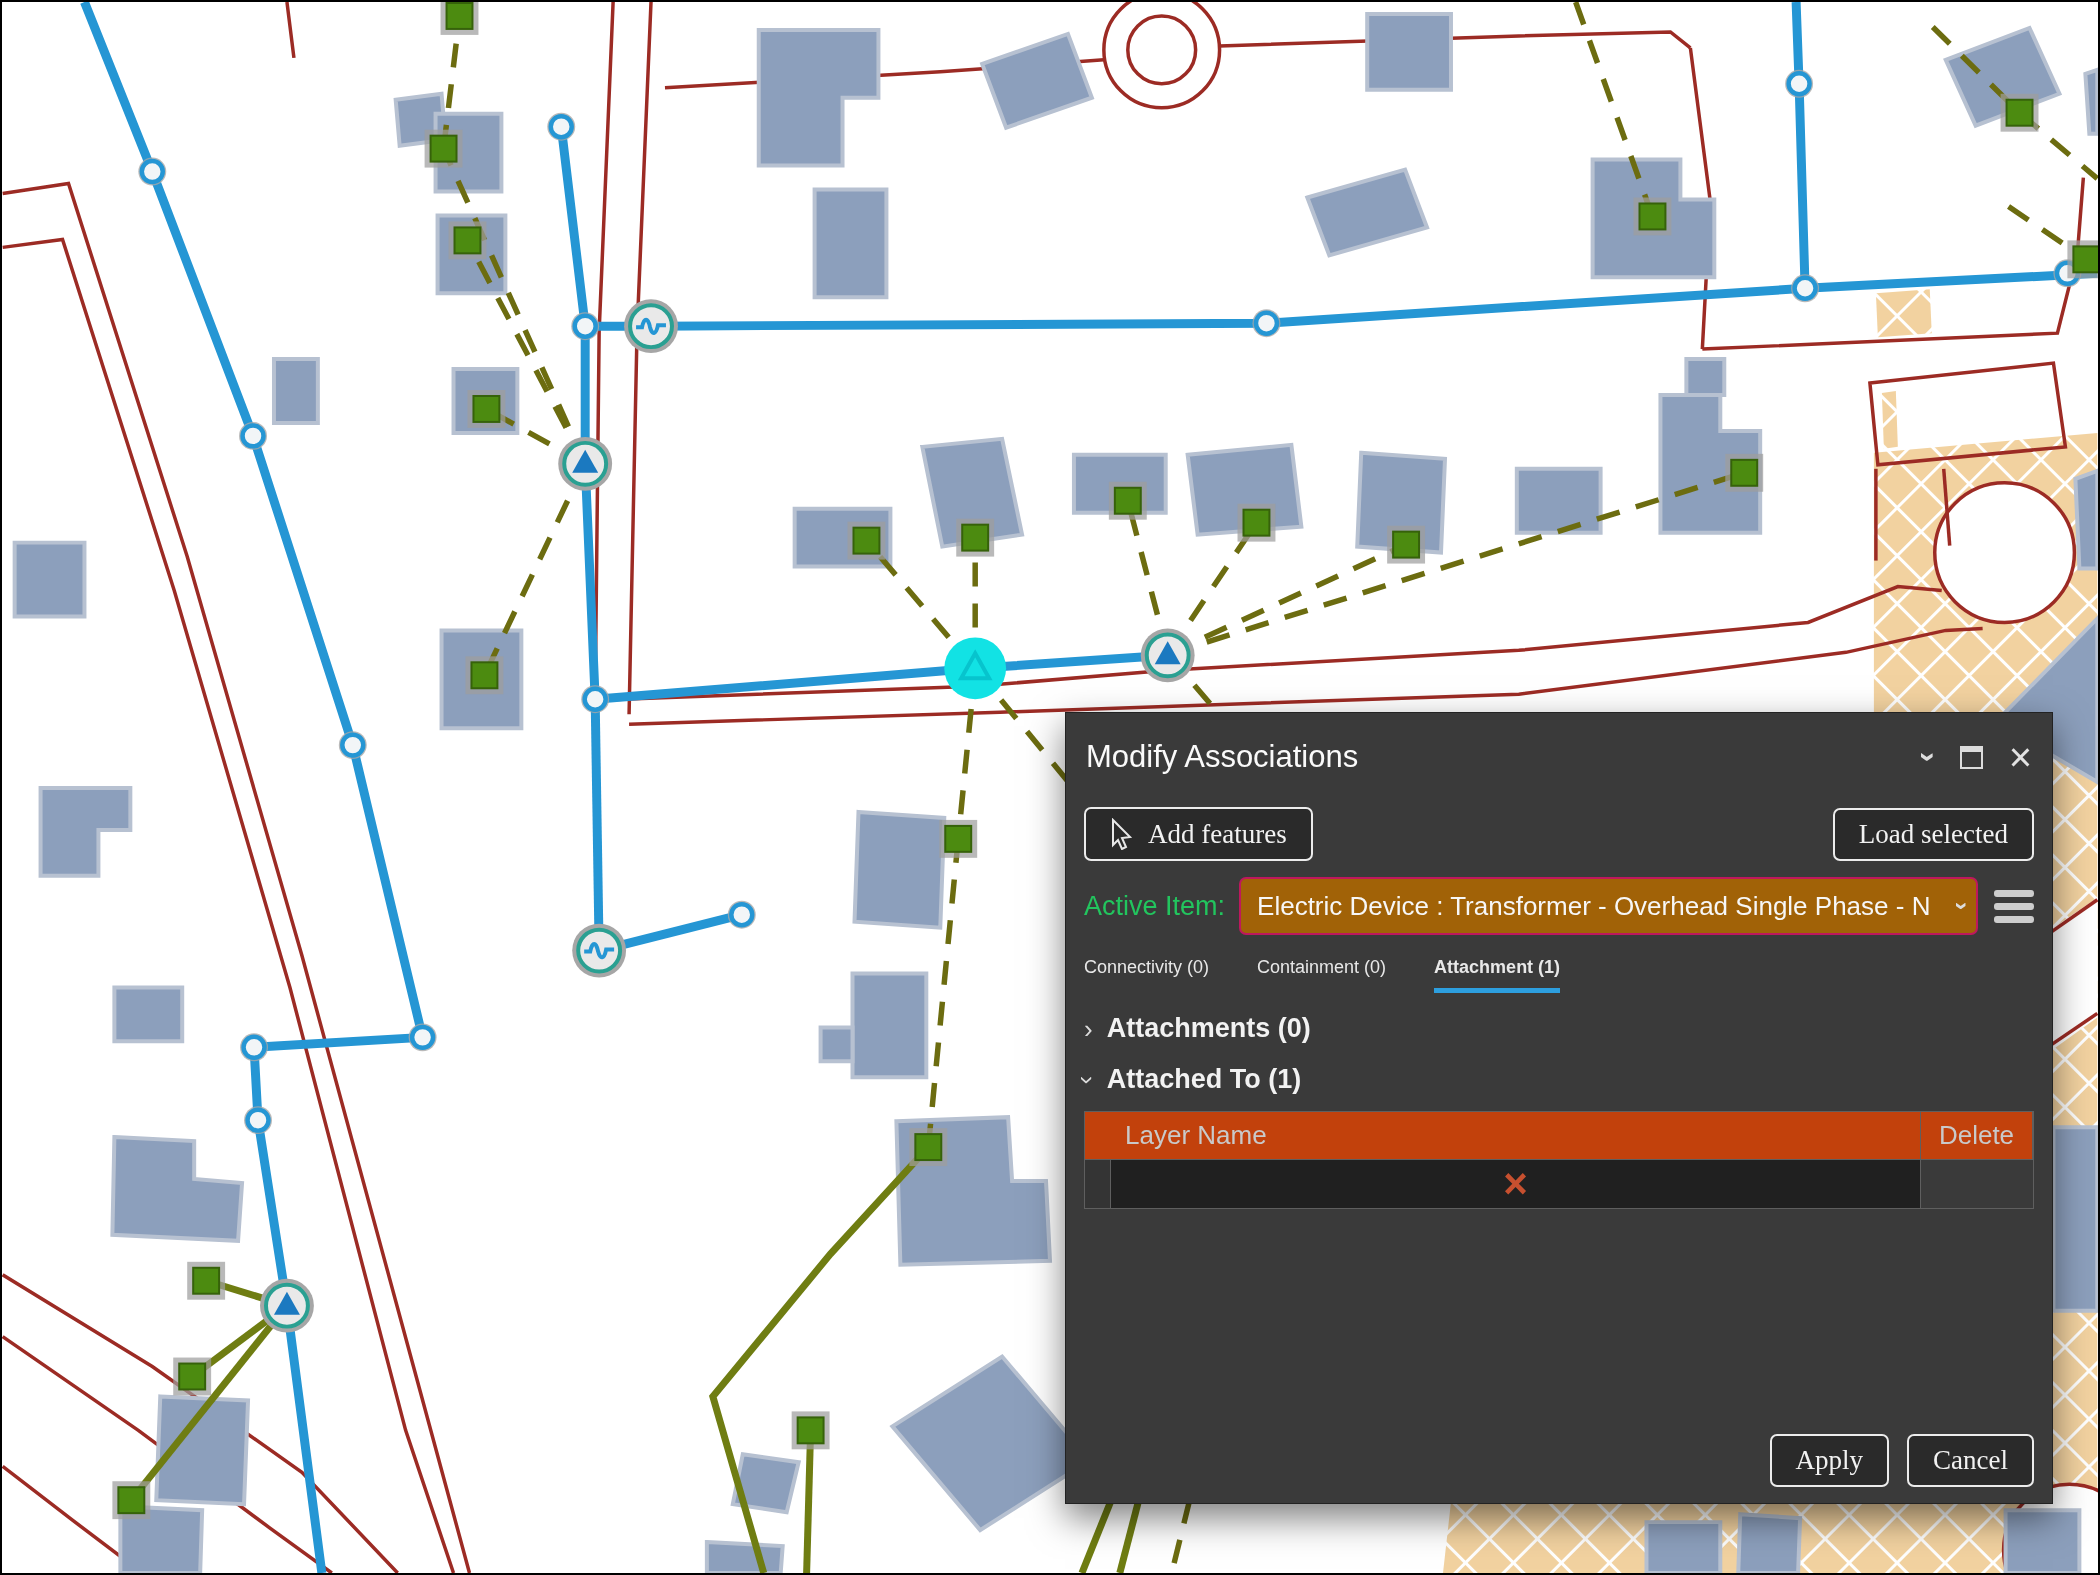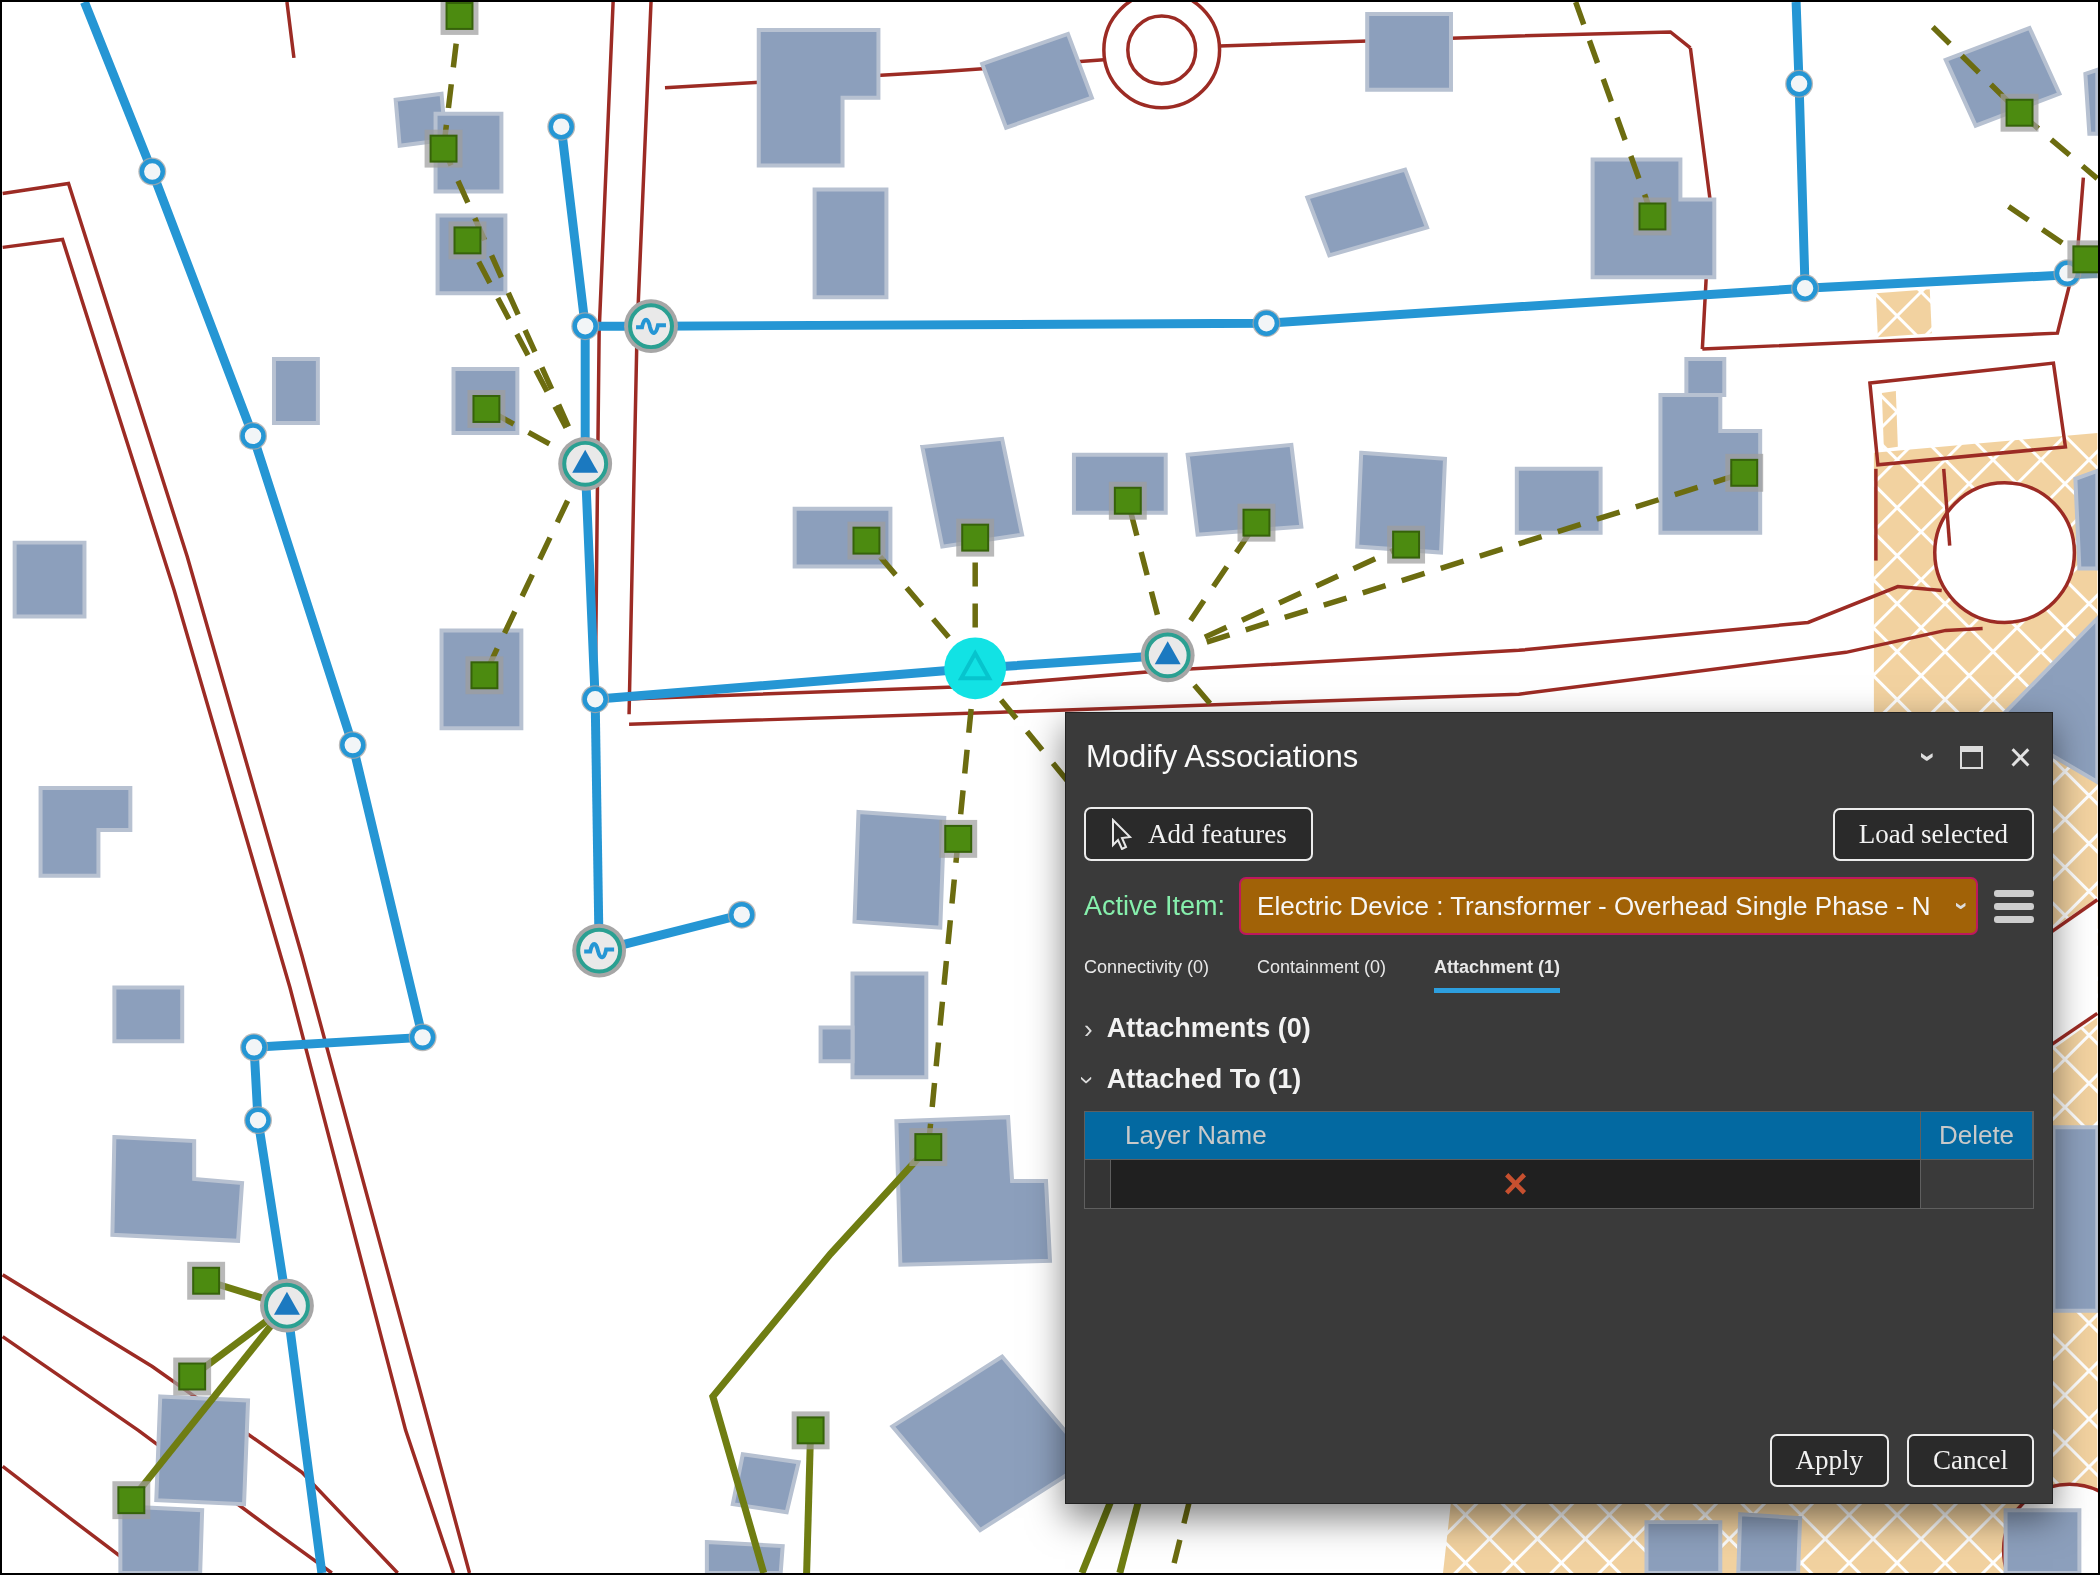--- a/index.html
+++ b/index.html
@@ -22,40 +22,40 @@
 
   .row{display:flex;align-items:center;margin:6px 18px 0;flex:0 0 auto;}
   .row.between{justify-content:space-between;}
   .btn{background:#2a2a2a;border:2px solid #ececec;border-radius:7px;color:#f2f2f2;
        font-size:27px;padding:9px 24px;display:inline-flex;align-items:center;gap:12px;
        font-family:Liberation Serif, serif;}
   .btn svg{display:block;}
   .iconbtn{padding:9px 12px;}
 
   .active-item-row{margin-top:16px;}
-  .ai-label{font-size:27px;margin-right:14px;white-space:nowrap;color:#86efac;}
+  .ai-label{font-size:27px;margin-right:14px;white-space:nowrap;color:#22c55e;}
   .combo{flex:1 1 auto;background:#a16207;border:2px solid #be185d;border-radius:7px;height:54px;
          display:flex;align-items:center;padding:0 10px 0 16px;overflow:hidden;}
   .combo-text{font-size:26px;white-space:nowrap;overflow:hidden;flex:1 1 auto;color:#f7f7f7;}
   .combo .chev{font-size:24px;margin-left:6px;}
   .hamburger{margin-left:16px;display:flex;flex-direction:column;gap:6px;}
   .hamburger span{display:block;width:40px;height:7px;border-radius:3px;background:#cdcdcd;}
 
   .tabs{display:flex;gap:48px;margin:22px 18px 0;flex:0 0 auto;}
   .tab{font-size:18px;color:#e8e8e8;padding-bottom:10px;border-bottom:5px solid transparent;}
   .tab.active{font-weight:bold;border-bottom-color:#2d9fdf;}
 
   .section{display:flex;align-items:center;gap:14px;margin:20px 18px 0;font-size:27px;font-weight:bold;color:#f2f2f2;}
   .section .chev{font-weight:normal;font-size:26px;}
 
   .actions-row{justify-content:flex-end;gap:14px;margin-top:20px;}
 
   .assoc-table{margin:16px 18px 0;flex:0 0 auto;display:grid;grid-template-columns:26px 1fr 112px;
                border:1px solid #5f5f5f;}
-  .th{background:#0369a1;color:#c9c9c9;font-size:26px;padding:8px 14px;border-right:1px solid #5f5f5f;
+  .th{background:#c2410c;color:#c9c9c9;font-size:26px;padding:8px 14px;border-right:1px solid #5f5f5f;
       border-bottom:1px solid #5f5f5f;}
   .th.center{text-align:center;padding:8px 4px;}
   .td{background:#202020;border-right:1px solid #5f5f5f;}
   .td.selector{background:#343434;}
   .td.layer{padding:10px 14px;font-size:26px;line-height:37px;color:#f2f2f2;}
   .td.delete{display:flex;align-items:center;justify-content:center;font-size:42px;font-weight:bold;color:#c7502f;}
   .spacer{flex:1 1 auto;}
   .footer{display:flex;justify-content:flex-end;gap:18px;margin:0 18px 16px;}
 </style>
 </head>

